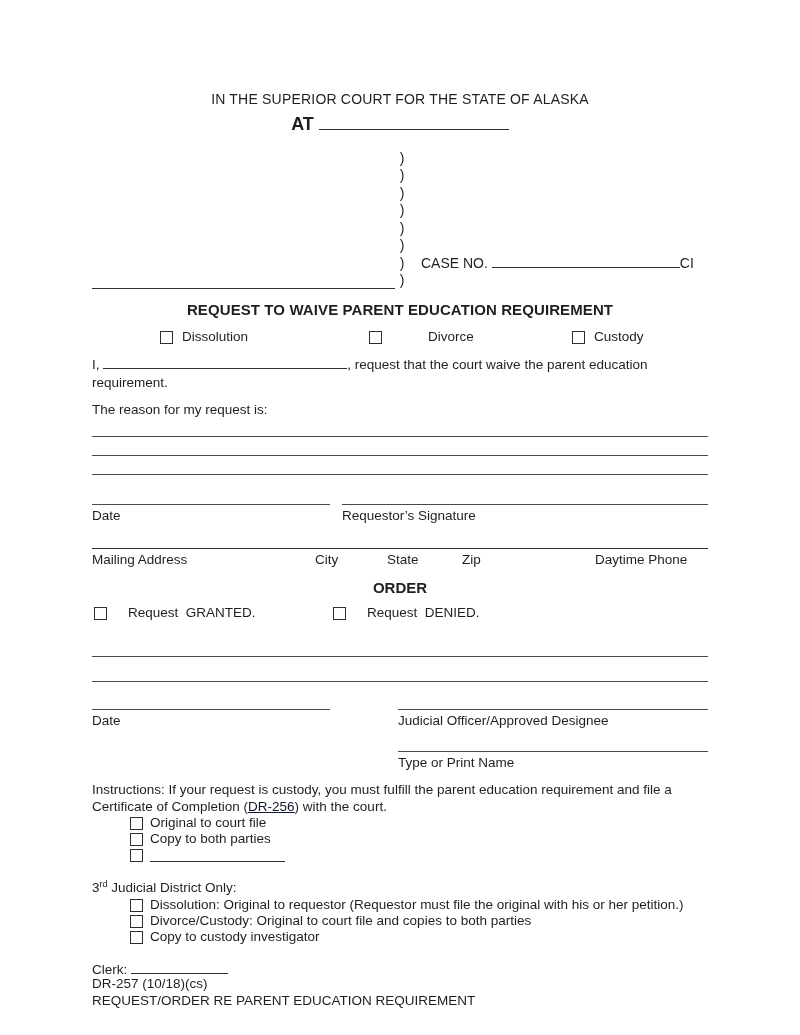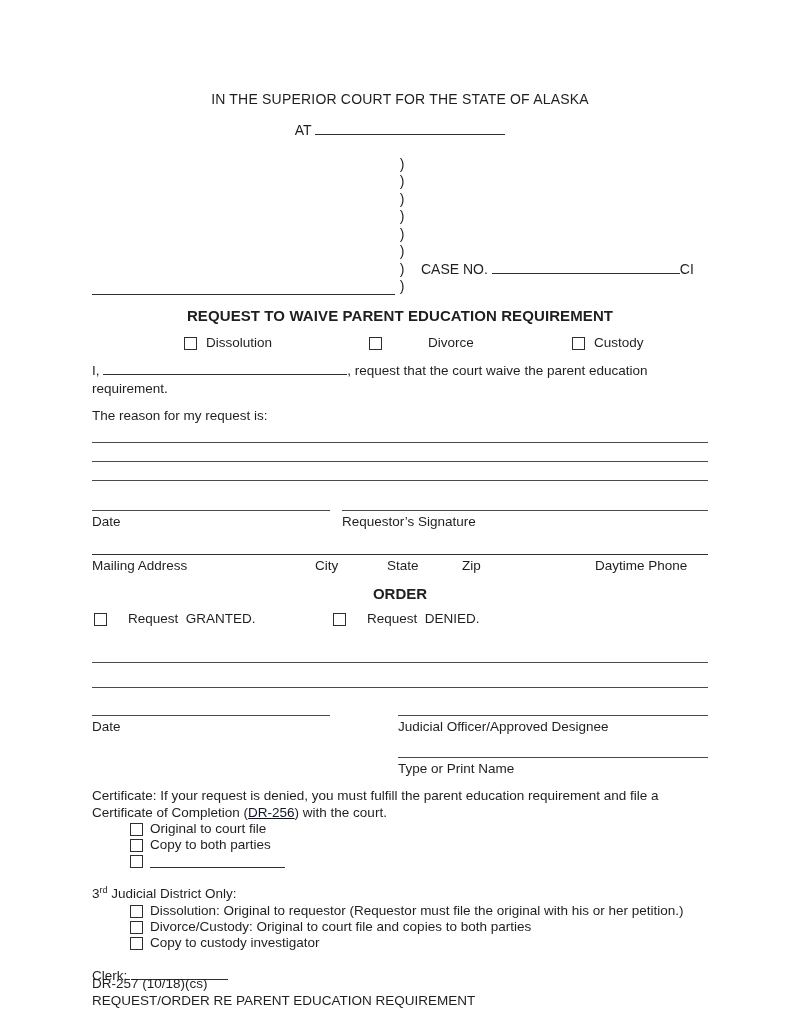--- a/index.html
+++ b/index.html
@@ -5,38 +5,38 @@
   html,body{margin:0;padding:0;background:#ffffff;}
   body{
     width:800px;height:1035px;
     font-family:"Liberation Sans",sans-serif;
     color:#1f1f1f;font-size:13.5px;line-height:18px;
     -webkit-font-smoothing:antialiased;
   }
   .doc{padding:90px 92px 0 92px;box-sizing:border-box;width:800px;height:1035px;position:relative;}
   .center{text-align:center;}
   .court-header{font-size:14px;letter-spacing:.2px;}
-  .at-line{font-size:14px;margin-top:13px;}
+  .at-line{font-size:18px;margin-top:7px;font-weight:bold;}
   .blank{display:inline-block;border-bottom:1px solid #2e2e2e;height:13px;vertical-align:baseline;}
 
   
   .caption{margin-top:16px;}
   .cap-row{display:flex;align-items:flex-end;height:17.5px;font-size:14px;}
   .cap-left{width:303px;}
   .cap-left.rule-b{border-bottom:1px solid #2e2e2e;}
   .cap-paren{width:14px;text-align:center;}
   .cap-right{flex:1;padding-left:12px;white-space:nowrap;}
 
   .form-title{font-size:15px;font-weight:bold;margin-top:12px;letter-spacing:.1px;}
 
   .cb{display:inline-block;width:13px;height:13px;border:1.4px solid #2e2e2e;background:#fff;box-sizing:border-box;flex:0 0 auto;}
 
   .relrow{position:relative;height:20px;margin-top:9px;}
   .opt{position:absolute;top:0;display:inline-flex;align-items:center;gap:9px;white-space:pre;}
-  .opt-1{left:92px;} .opt-2{left:277px;gap:46px;} .opt-3{left:480px;}
+  .opt-1{left:68px;} .opt-2{left:277px;gap:46px;} .opt-3{left:480px;}
 
   .para{margin-top:7px;}
   .reason-label{margin-top:9px;}
   .wline{height:0;border-bottom:1px solid #4a4a4a;}
   .reason-lines{margin-top:17px;}
   .reason-lines .wline{margin-bottom:18px;}
   .reason-lines .wline:last-child{margin-bottom:0;}
 
   .sig-row{display:flex;gap:12px;margin-top:29px;}
   .sig-col{border-top:1px solid #4a4a4a;padding-top:2px;}
@@ -180,21 +180,21 @@
     <div class="jud-spacer"></div>
     <div class="jud-col jud-right"><span>Judicial Officer/Approved Designee</span></div>
   </div>
 
   <div class="type-row">
     <div class="type-spacer"></div>
     <div class="type-col"><span>Type or Print Name</span></div>
   </div>
 
   <div class="instructions">
-    <span>Certificate: If your request is denied, you must fulfill the parent education requirement and file a</span><br>
+    <span>Instructions: If your request is custody, you must fulfill the parent education requirement and file a</span><br>
     <span>Certificate of Completion (</span><a class="doclink">DR-256</a><span>) with the court.</span>
   </div>
 
 
   <div class="dist-list">
     <div class="dist-item">
         <span class="cb"></span>
         <span>Original to court file</span>
       </div>
     <div class="dist-item">

